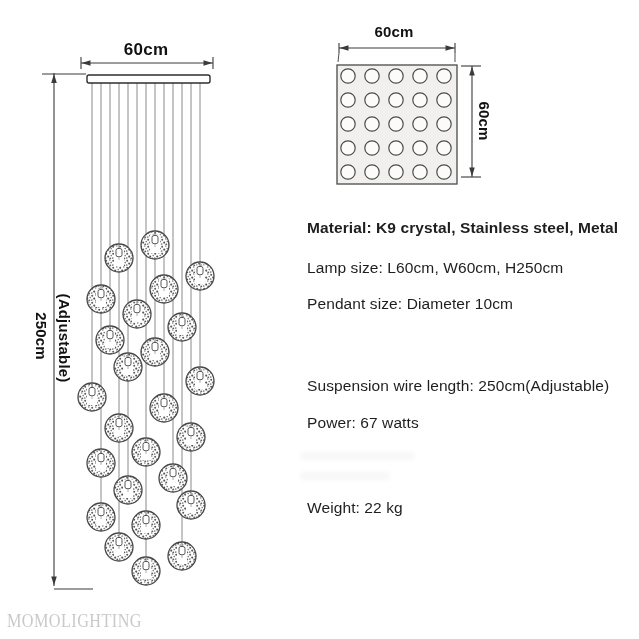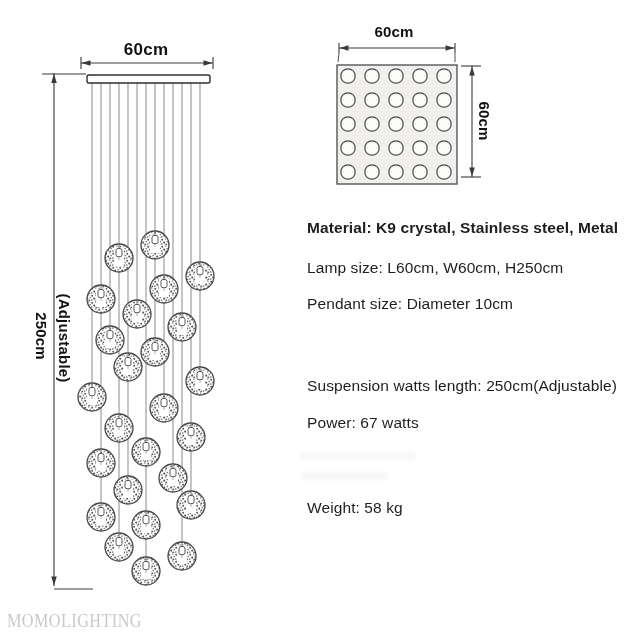--- a/index.html
+++ b/index.html
@@ -290,22 +290,22 @@
   <div class="dim-label front-width" style="left:146px;top:50px;">60cm</div>
   <div class="dim-label small-dim rot" style="left:41px;top:336px;">250cm</div>
   <div class="dim-label small-dim rot" style="left:64px;top:338px;">(Adjustable)</div>
   <div class="dim-label small-dim" style="left:394px;top:31px;">60cm</div>
   <div class="dim-label small-dim rot" style="left:484px;top:121px;">60cm</div>
 
   <div class="spec-list" id="spec-list">
       <div class="spec-line bold" style="top: 219px;">Material: K9 crystal, Stainless steel, Metal</div>
       <div class="spec-line" style="top: 259px;">Lamp size: L60cm, W60cm, H250cm</div>
       <div class="spec-line" style="top: 295px;">Pendant size: Diameter 10cm</div>
-      <div class="spec-line" style="top: 377px;">Suspension watts length: 250cm(Adjustable)</div>
+      <div class="spec-line" style="top: 377px;">Suspension wire length: 250cm(Adjustable)</div>
       <div class="spec-line" style="top: 414px;">Power: 67 watts</div>
-      <div class="spec-line" style="top: 499px;">Weight: 58 kg</div>
+      <div class="spec-line" style="top: 499px;">Weight: 22 kg</div>
     </div>
 
   <div class="ghost" style="left:300px;top:452px;width:115px;height:8px;"></div>
   <div class="ghost" style="left:300px;top:472px;width:90px;height:8px;"></div>
 
   <div class="watermark" style="color: rgb(201, 201, 200);">MOMOLIGHTING</div>
 </div>
 
 </body></html>

